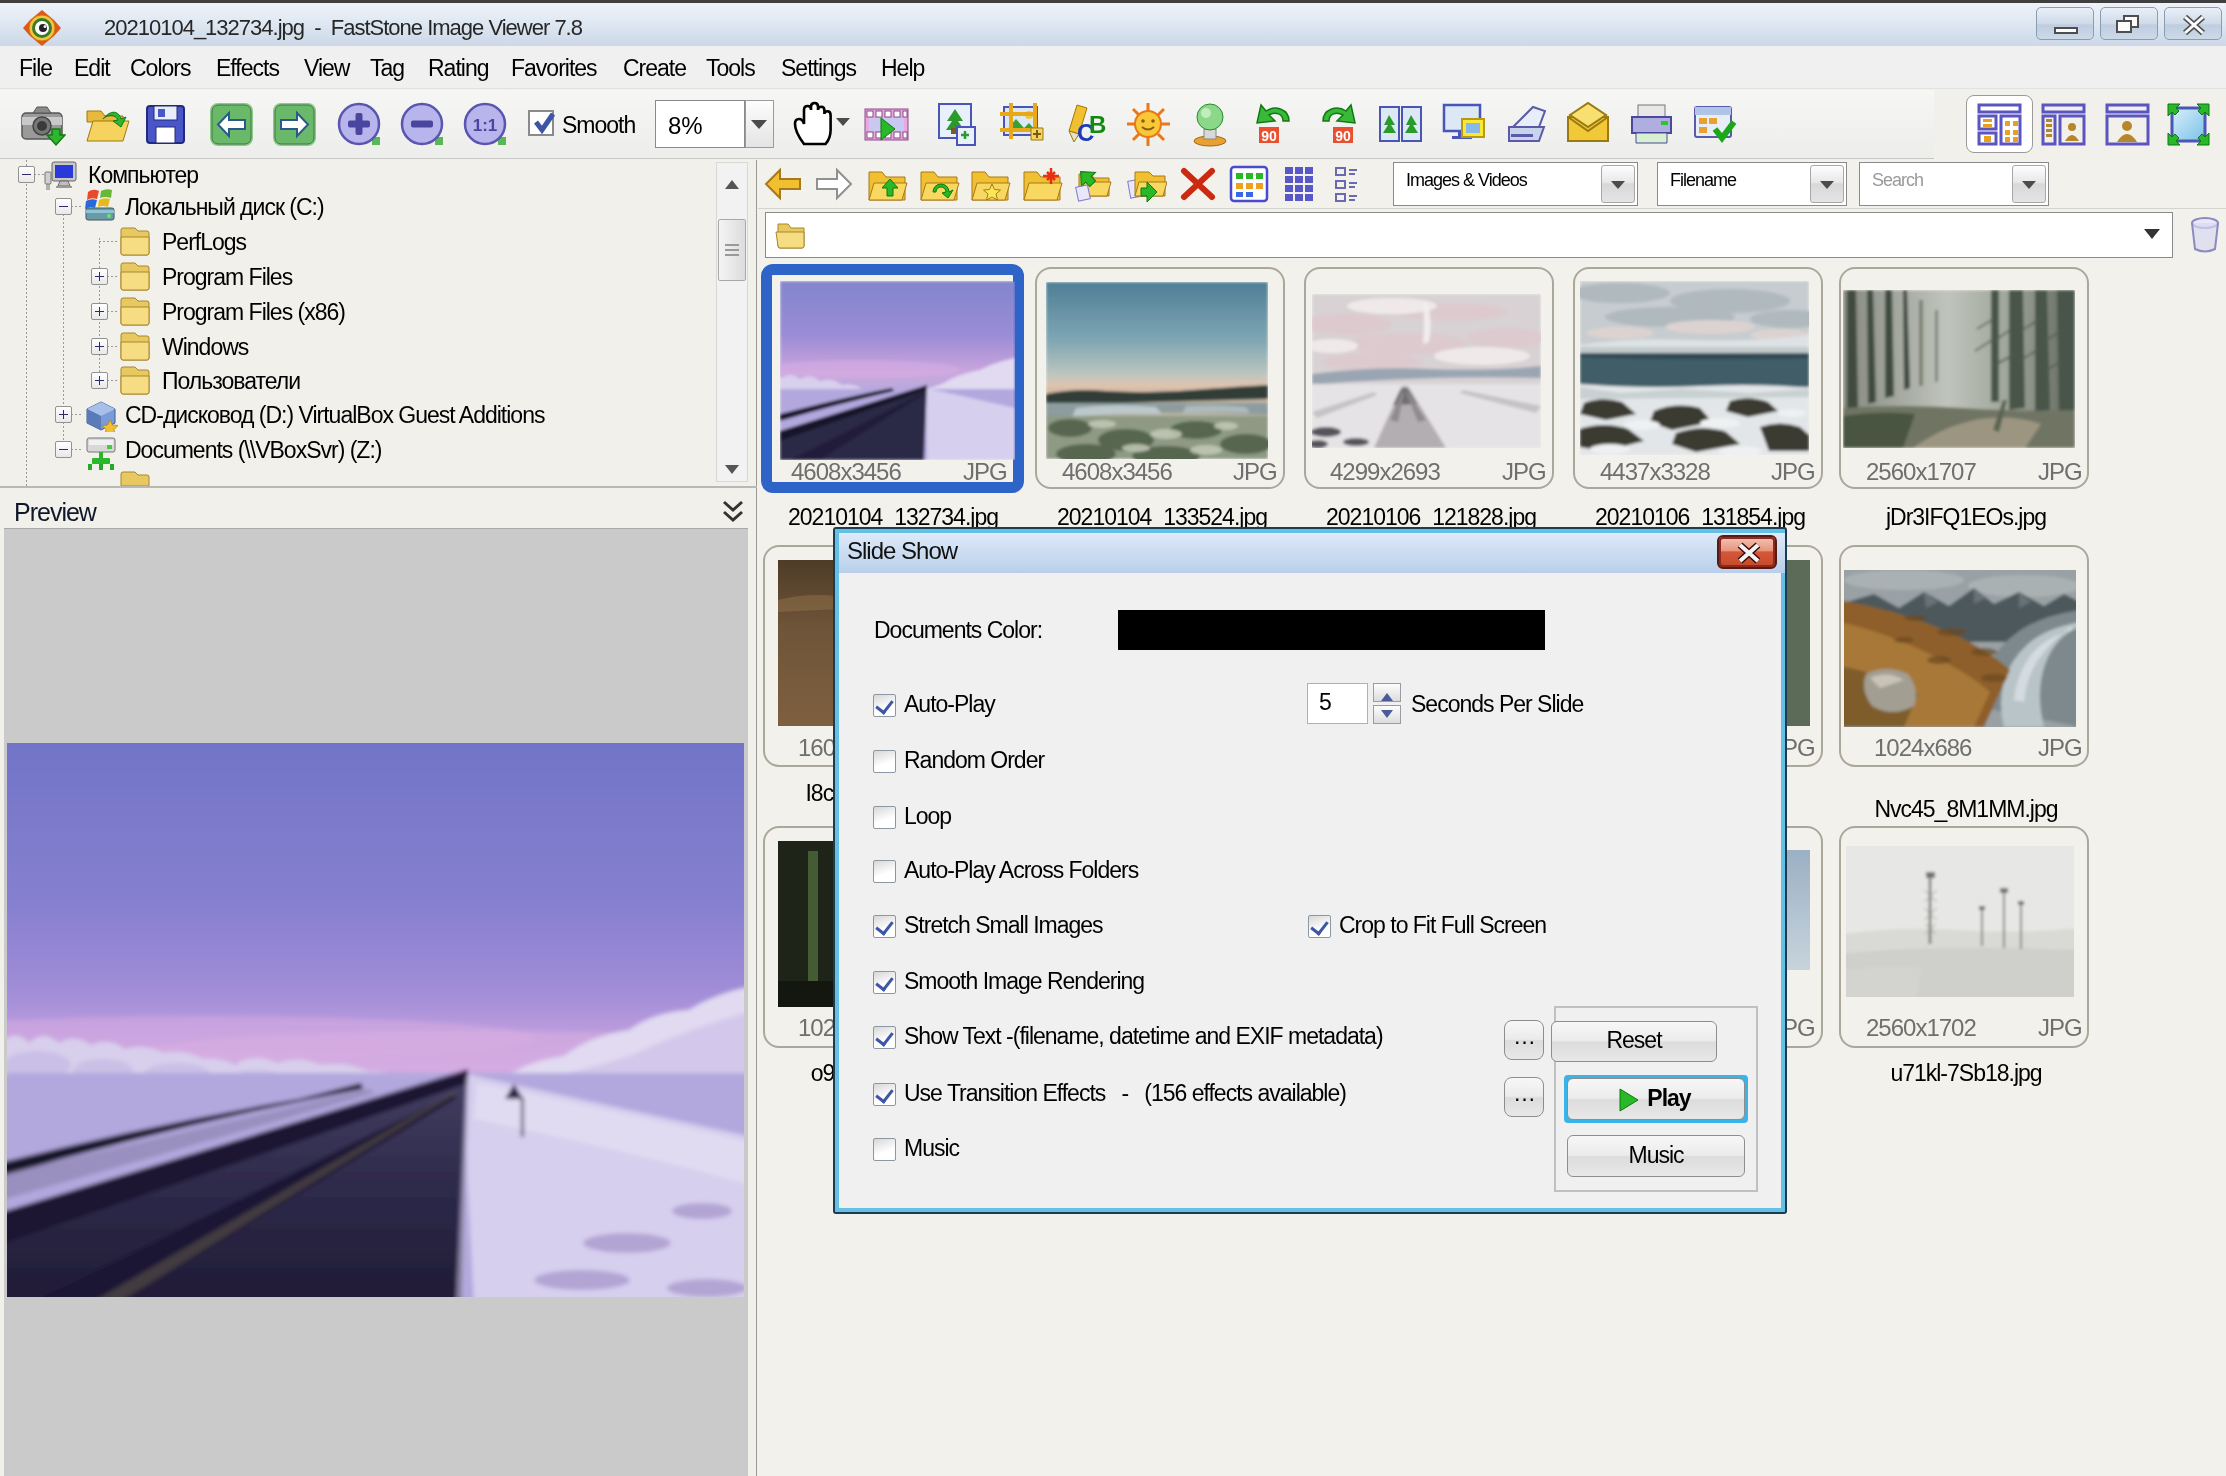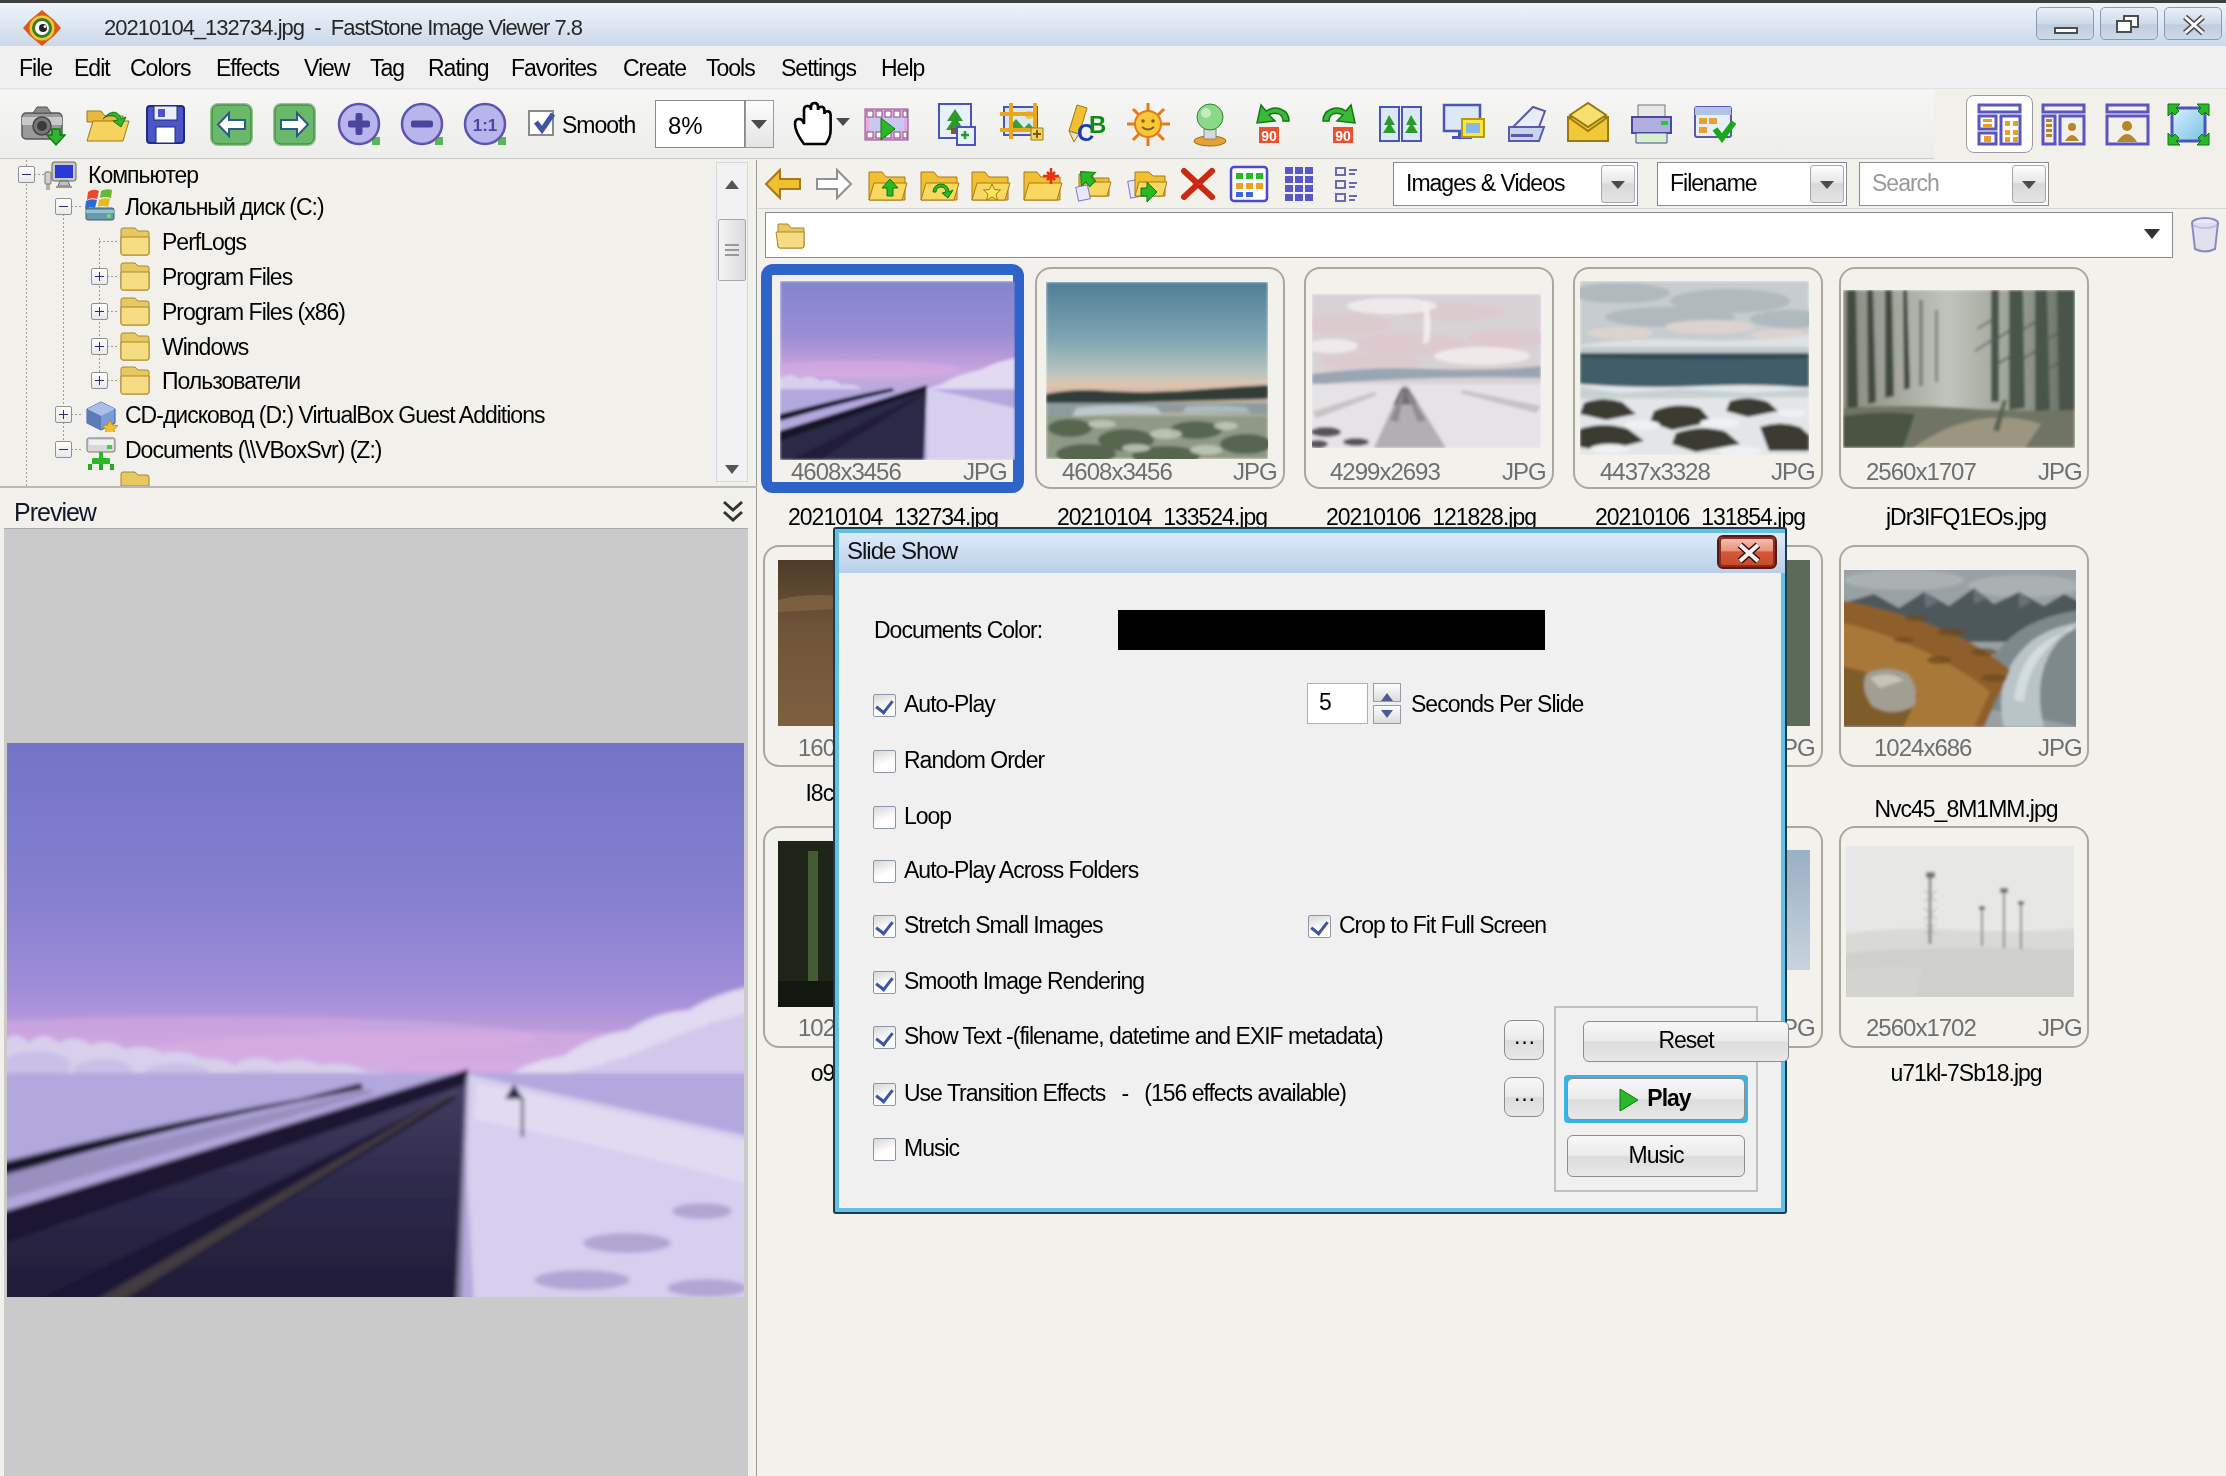--- a/index.html
+++ b/index.html
@@ -12,21 +12,21 @@
 #rightpanel{position:absolute;left:758px;top:160px;width:1468px;height:1316px;background:#f2f1eb}
 .treerow{position:absolute;font-size:23px;letter-spacing:-1px;color:#000;white-space:nowrap}
 .pm{position:absolute;width:17px;height:17px;background:linear-gradient(#fff,#e8e8e8);border:1px solid #919191;border-radius:2px}
 .pm:before{content:"";position:absolute;left:3px;top:7px;width:9px;height:1px;background:#2b2b6b}
 .pm.plus:after{content:"";position:absolute;left:7px;top:3px;width:1px;height:9px;background:#2b2b6b}
 .dotv{position:absolute;width:1px;background-image:repeating-linear-gradient(#9a9a9a 0 2px,transparent 2px 4px)}
 .doth{position:absolute;height:1px;background-image:repeating-linear-gradient(90deg,#9a9a9a 0 2px,transparent 2px 4px)}
 .thumbframe{position:absolute;width:250px;height:222px;border:2px solid #aba79b;border-radius:16px}
 .dimtext{position:absolute;font-size:24px;letter-spacing:-1px;color:#6f6f6f}
 .fname{position:absolute;font-size:23px;letter-spacing:-1px;color:#000;text-align:center;white-space:nowrap}
-.combo{position:absolute;background:#fff;border:1px solid #8a8a8a;font-size:23px;letter-spacing:-1px;color:#000}
+.combo{position:absolute;background:#fff;border:1px solid #8a8a8a;font-size:18px;letter-spacing:-1px;color:#000}
 .combo .arrowbtn{position:absolute;right:2px;top:2px;bottom:2px;width:34px;background:linear-gradient(#fdfdfd,#e8e8e8 45%,#d8d8d8 50%,#e4e4e4);border:1px solid #a7a7a7;border-radius:3px}
 .combo .arrowbtn:after{content:"";position:absolute;left:50%;top:50%;margin:-3px 0 0 -7px;border:7px solid transparent;border-top:8px solid #4b4b4b}
 .cb{position:absolute;width:23px;height:23px;background:linear-gradient(160deg,#d7d7d7,#fff 60%);border:1px solid #8d97a3;border-radius:2px}
 .cb.checked:after{content:"";position:absolute;left:5px;top:2px;width:8px;height:13px;border:solid #3e56a8;border-width:0 3px 3px 0;transform:rotate(38deg)}
 .btn{position:absolute;background:linear-gradient(#f7f7f7,#ebebeb 48%,#dcdcdc 52%,#e8e8e8);border:1px solid #8d8d8d;border-radius:6px;font-size:23px;letter-spacing:-1px;color:#000;text-align:center}
 .dlabel{position:absolute;font-size:23px;letter-spacing:-1px;color:#000;white-space:nowrap}
 </style></head>
 <body>
 <svg width="0" height="0" style="position:absolute">
     <defs>
@@ -897,21 +897,21 @@
     <div class="dlabel" style="left:69px;top:551px">Use Transition Effects&nbsp;&nbsp;&nbsp;-&nbsp;&nbsp;&nbsp;(156 effects available)</div>
  <div class="cb" style="left:38px;top:609px"></div>
     <div class="dlabel" style="left:69px;top:606px">Music</div>
  <div class="btn" style="left:669px;top:491px;width:40px;height:40px;border-radius:8px">
       <div style="margin-top:2px">…</div>
     </div>
  <div class="btn" style="left:669px;top:548px;width:40px;height:40px;border-radius:8px">
       <div style="margin-top:2px">…</div>
     </div>
  <div class="abs" style="left:719px;top:477px;width:204px;height:186px;border:2px solid #c0c0c0;background:#f0f0f0"></div>
- <div class="btn" style="left:748px;top:492px;width:206px;height:41px">
+ <div class="btn" style="left:716px;top:492px;width:166px;height:41px">
       <div style="margin-top:5px">Reset</div>
     </div>
  <div class="abs" style="left:729px;top:546px;width:184px;height:48px;background:#3ab4e8;border-radius:4px"></div>
  <div class="btn" style="left:732px;top:549px;width:178px;height:42px">
       <div style="margin-top:6px;margin-left:26px;font-weight:bold">Play</div>
   <svg class="abs" style="left:48px;top:8px" width="26" height="26">
         <path d="M4 2 L22 13 L4 24z" fill="#28b828" stroke="#0a7a0a"></path>
       </svg>
  </div>
  <div class="btn" style="left:732px;top:606px;width:178px;height:42px">

